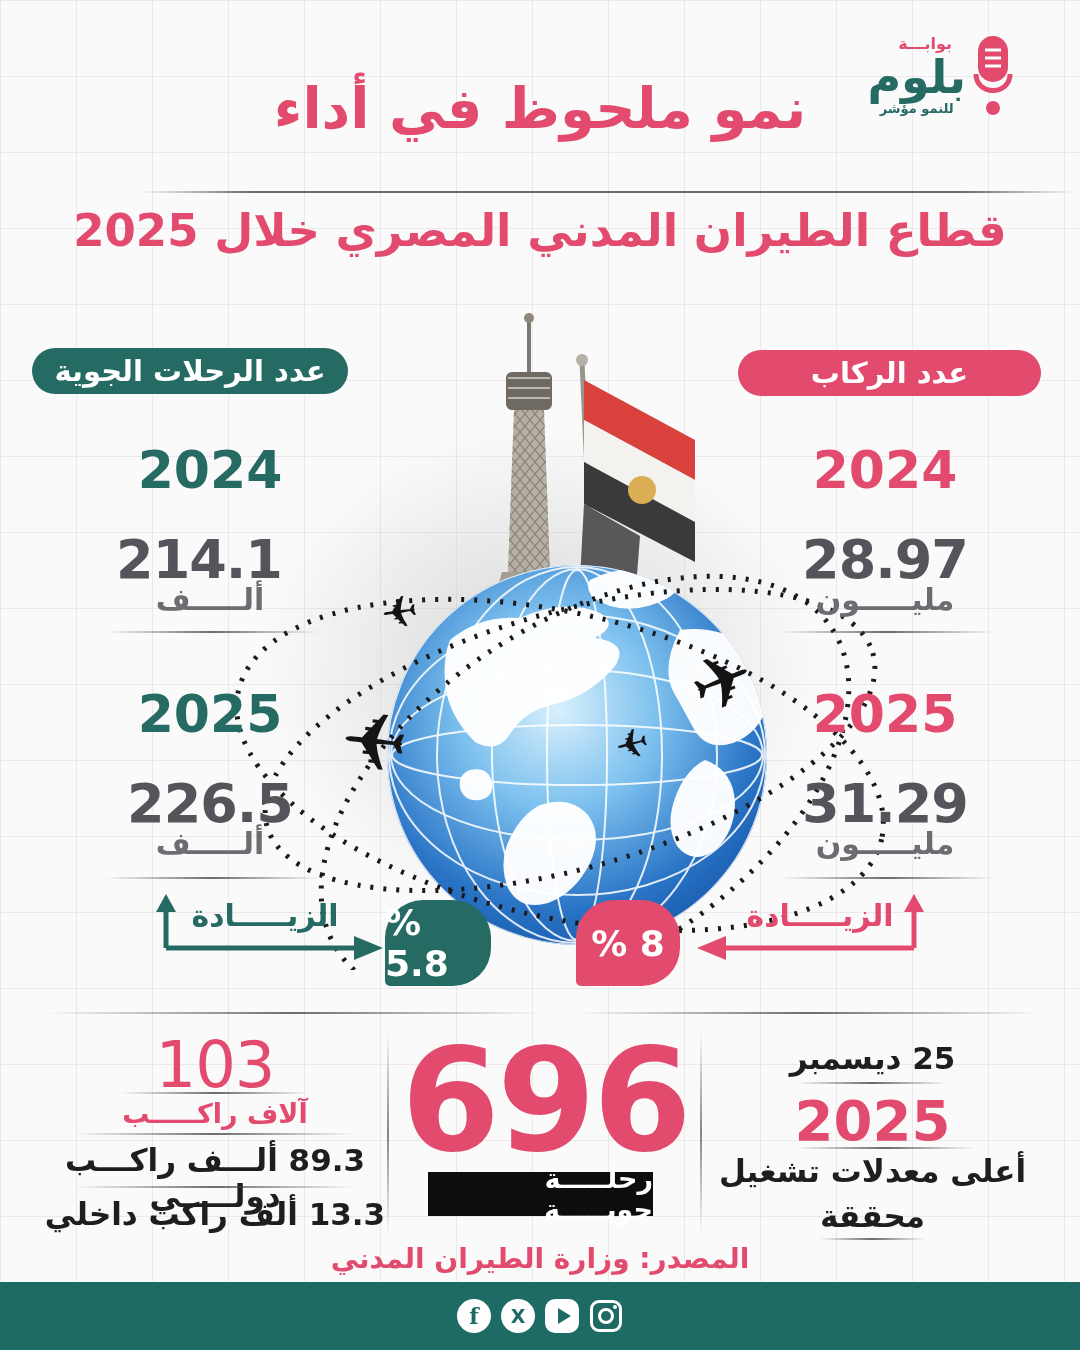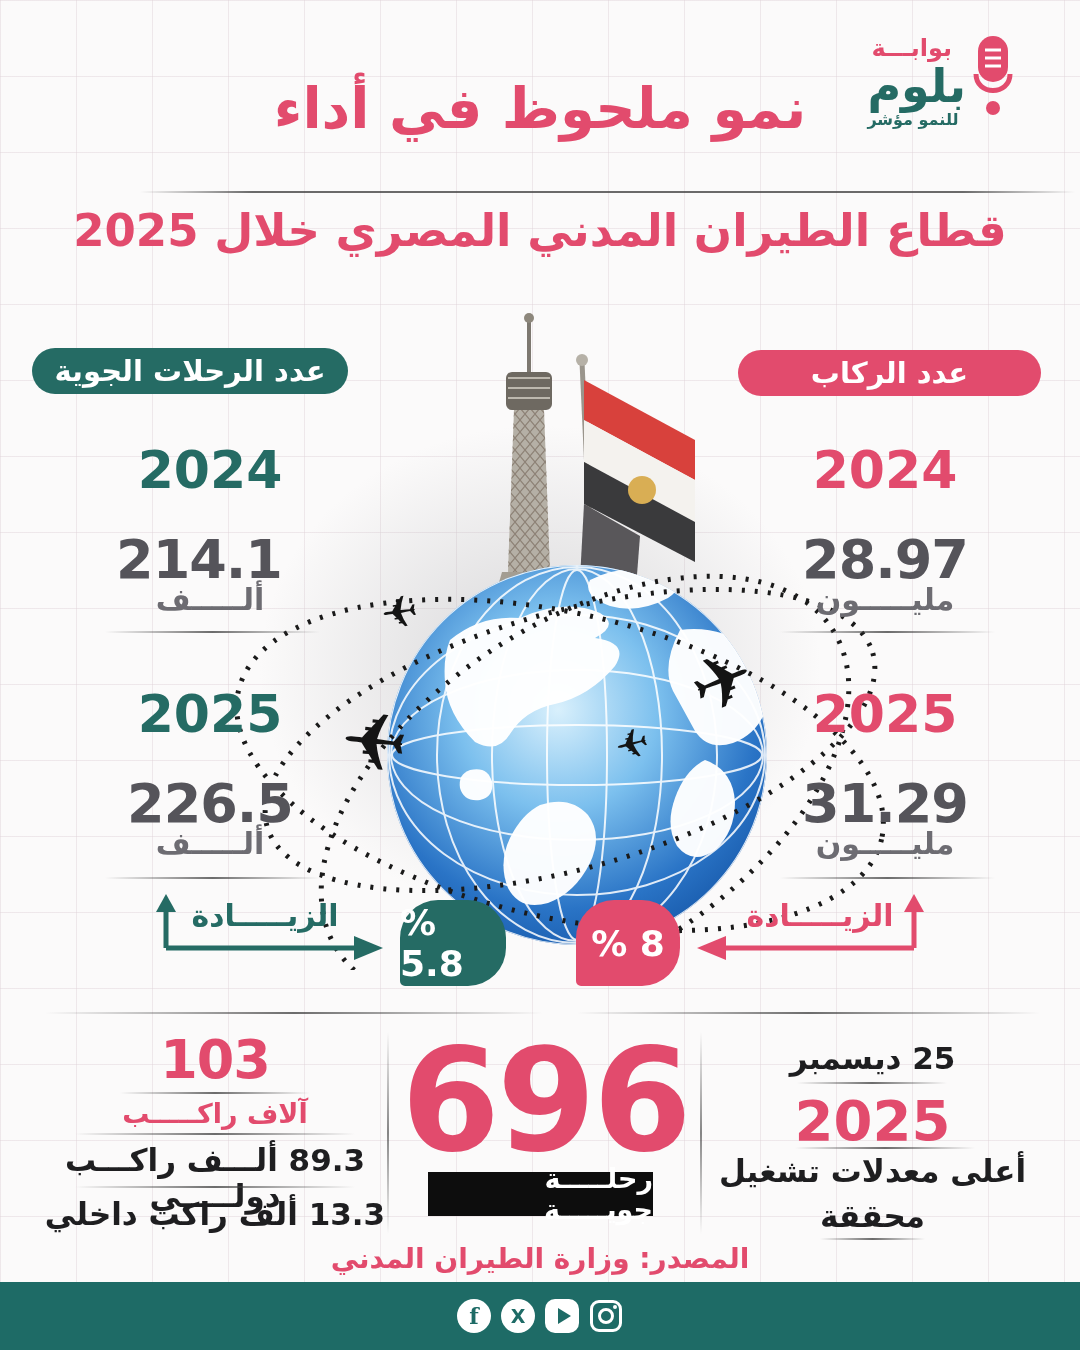--- a/index.html
+++ b/index.html
@@ -29,25 +29,25 @@
   .pill-passengers{left:738px;top:350px;width:303px;background:#E24B6D;}
   
   .year{font-size:52px;font-weight:bold;letter-spacing:0px;}
   .val{font-size:54px;}
   .unit{font-size:30px;color:#6d6c72;font-weight:bold;}
   .sep-h{height:2px;background:linear-gradient(to right, rgba(0,0,0,0), rgba(60,60,60,.75), rgba(0,0,0,0));}
   .sep-v{width:2px;background:linear-gradient(to bottom, rgba(0,0,0,0), rgba(70,70,70,.65), rgba(0,0,0,0));}
   
   .badge{border-radius:38px 38px 38px 5px;color:#fff;font-size:36px;font-weight:bold;
     display:flex;align-items:center;justify-content:center;}
-  .badge-teal{left:385px;top:900px;width:106px;height:86px;background:#256B64;margin-left:15px;}
+  .badge-teal{left:385px;top:900px;width:106px;height:86px;background:#256B64;}
   .badge-pink{left:576px;top:900px;width:104px;height:86px;background:#E24B6D;}
   .inc-label{font-size:30px;font-weight:bold;}
   
-  .b-num-big{font-size:54px;font-weight:bold;color:#E24B6D;letter-spacing:-1px;}
+  .b-num-big{font-size:64px;font-weight:normal;color:#E24B6D;letter-spacing:-1px;}
   .b-small-pink{font-size:27px;font-weight:bold;color:#E24B6D;}
   .b-black{font-size:31px;font-weight:bold;color:#1E1E20;}
   .huge{font-size:142px;font-weight:bold;color:#E24B6D;letter-spacing:-3px;line-height:1;}
   .black-pill{background:#0D0D0D;color:#fff;font-size:27px;font-weight:bold;
     display:flex;align-items:center;justify-content:center;}
   .source{left:0;top:1242px;width:1080px;text-align:center;font-size:28px;font-weight:bold;color:#E24B6D;}
   
   .footer{left:0;top:1282px;width:1080px;height:68px;background:#1E6B66;
     display:flex;align-items:center;justify-content:center;gap:10px;}
   .ic{width:34px;height:34px;display:flex;align-items:center;justify-content:center;}
@@ -56,23 +56,23 @@
   .ic-x{font-family:"DejaVu Sans","Liberation Sans",sans-serif;font-size:19px;}
   .ic-yt{background:#fff;border-radius:10px;}
   .yt-tri{width:0;height:0;border-left:13px solid #1E6B66;border-top:8px solid transparent;border-bottom:8px solid transparent;margin-left:4px;}
   .ic-ig{border:3px solid #fff;border-radius:9px;position:relative;width:26px;height:26px;}
   .ig-lens{position:absolute;left:5px;top:5px;width:10px;height:10px;border:3px solid #fff;border-radius:50%;}
   .ig-dot{position:absolute;right:2px;top:2px;width:4px;height:4px;background:#fff;border-radius:50%;}
   .website{color:#fff;font-size:36px;font-family:"DejaVu Serif","Liberation Serif",serif;margin-left:16px;}
   
   .logo{right:64px;top:34px;display:flex;flex-direction:row;align-items:flex-start;}
   .logo-texts{text-align:right;margin-right:4px;}
-  .logo-top{font-size:24px;font-weight:bold;color:#E24B6D;margin-right:14px;}
+  .logo-top{font-size:16px;font-weight:bold;color:#E24B6D;margin-right:14px;}
   .logo-main{font-size:46px;font-weight:bold;color:#256B64;line-height:1.05;}
-  .logo-sub{font-size:16px;font-weight:bold;color:#256B64;text-align:left;}
+  .logo-sub{font-size:13px;font-weight:bold;color:#256B64;text-align:center;}
 </style>
 </head>
 <body>
 
 <div class="canvas">
 
   <div class="abs glow"></div>
 
   <div class="abs logo">
     <div class="logo-texts">

